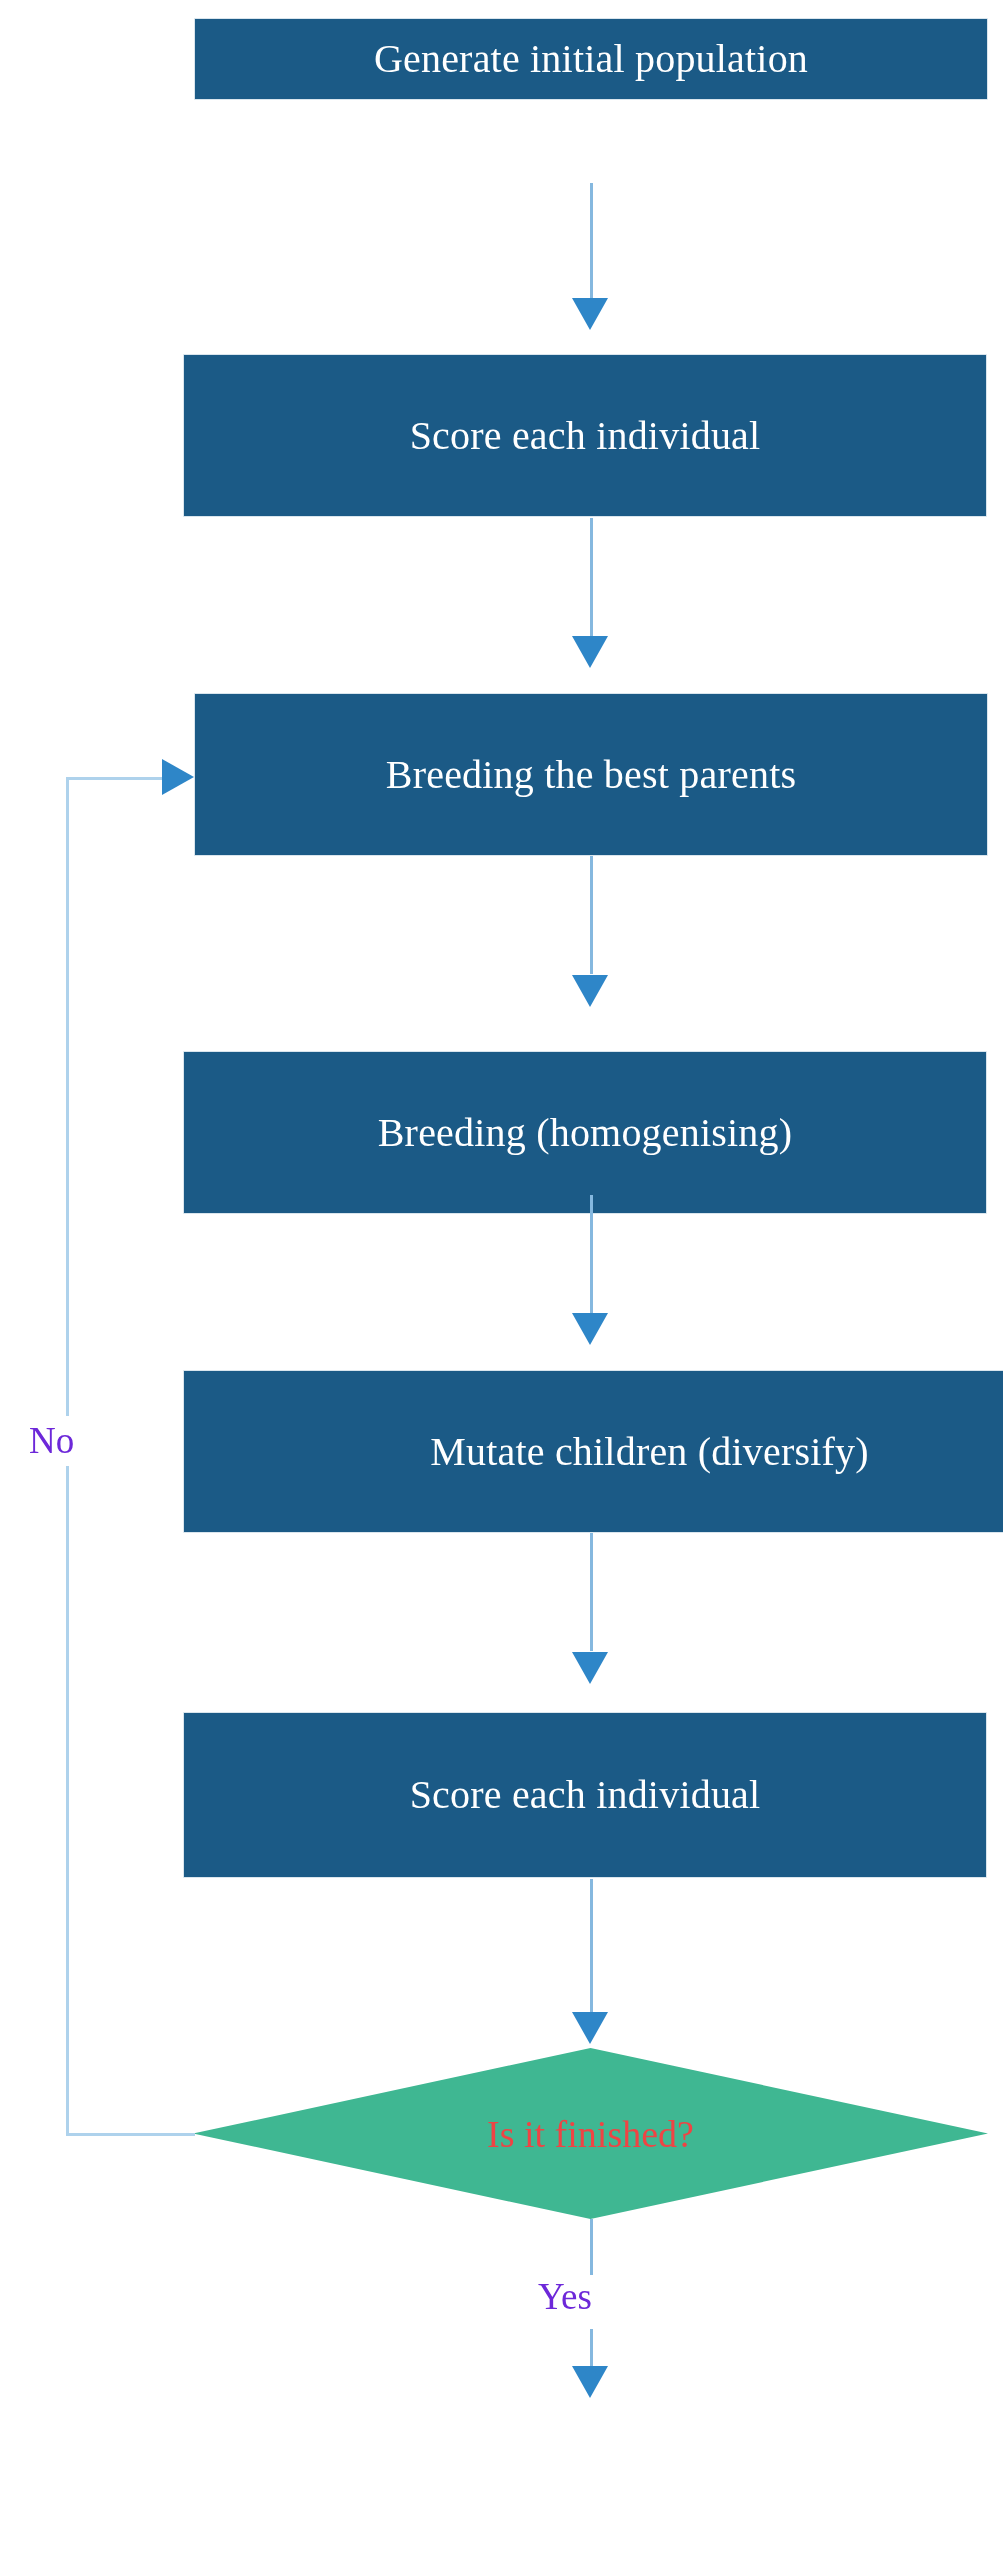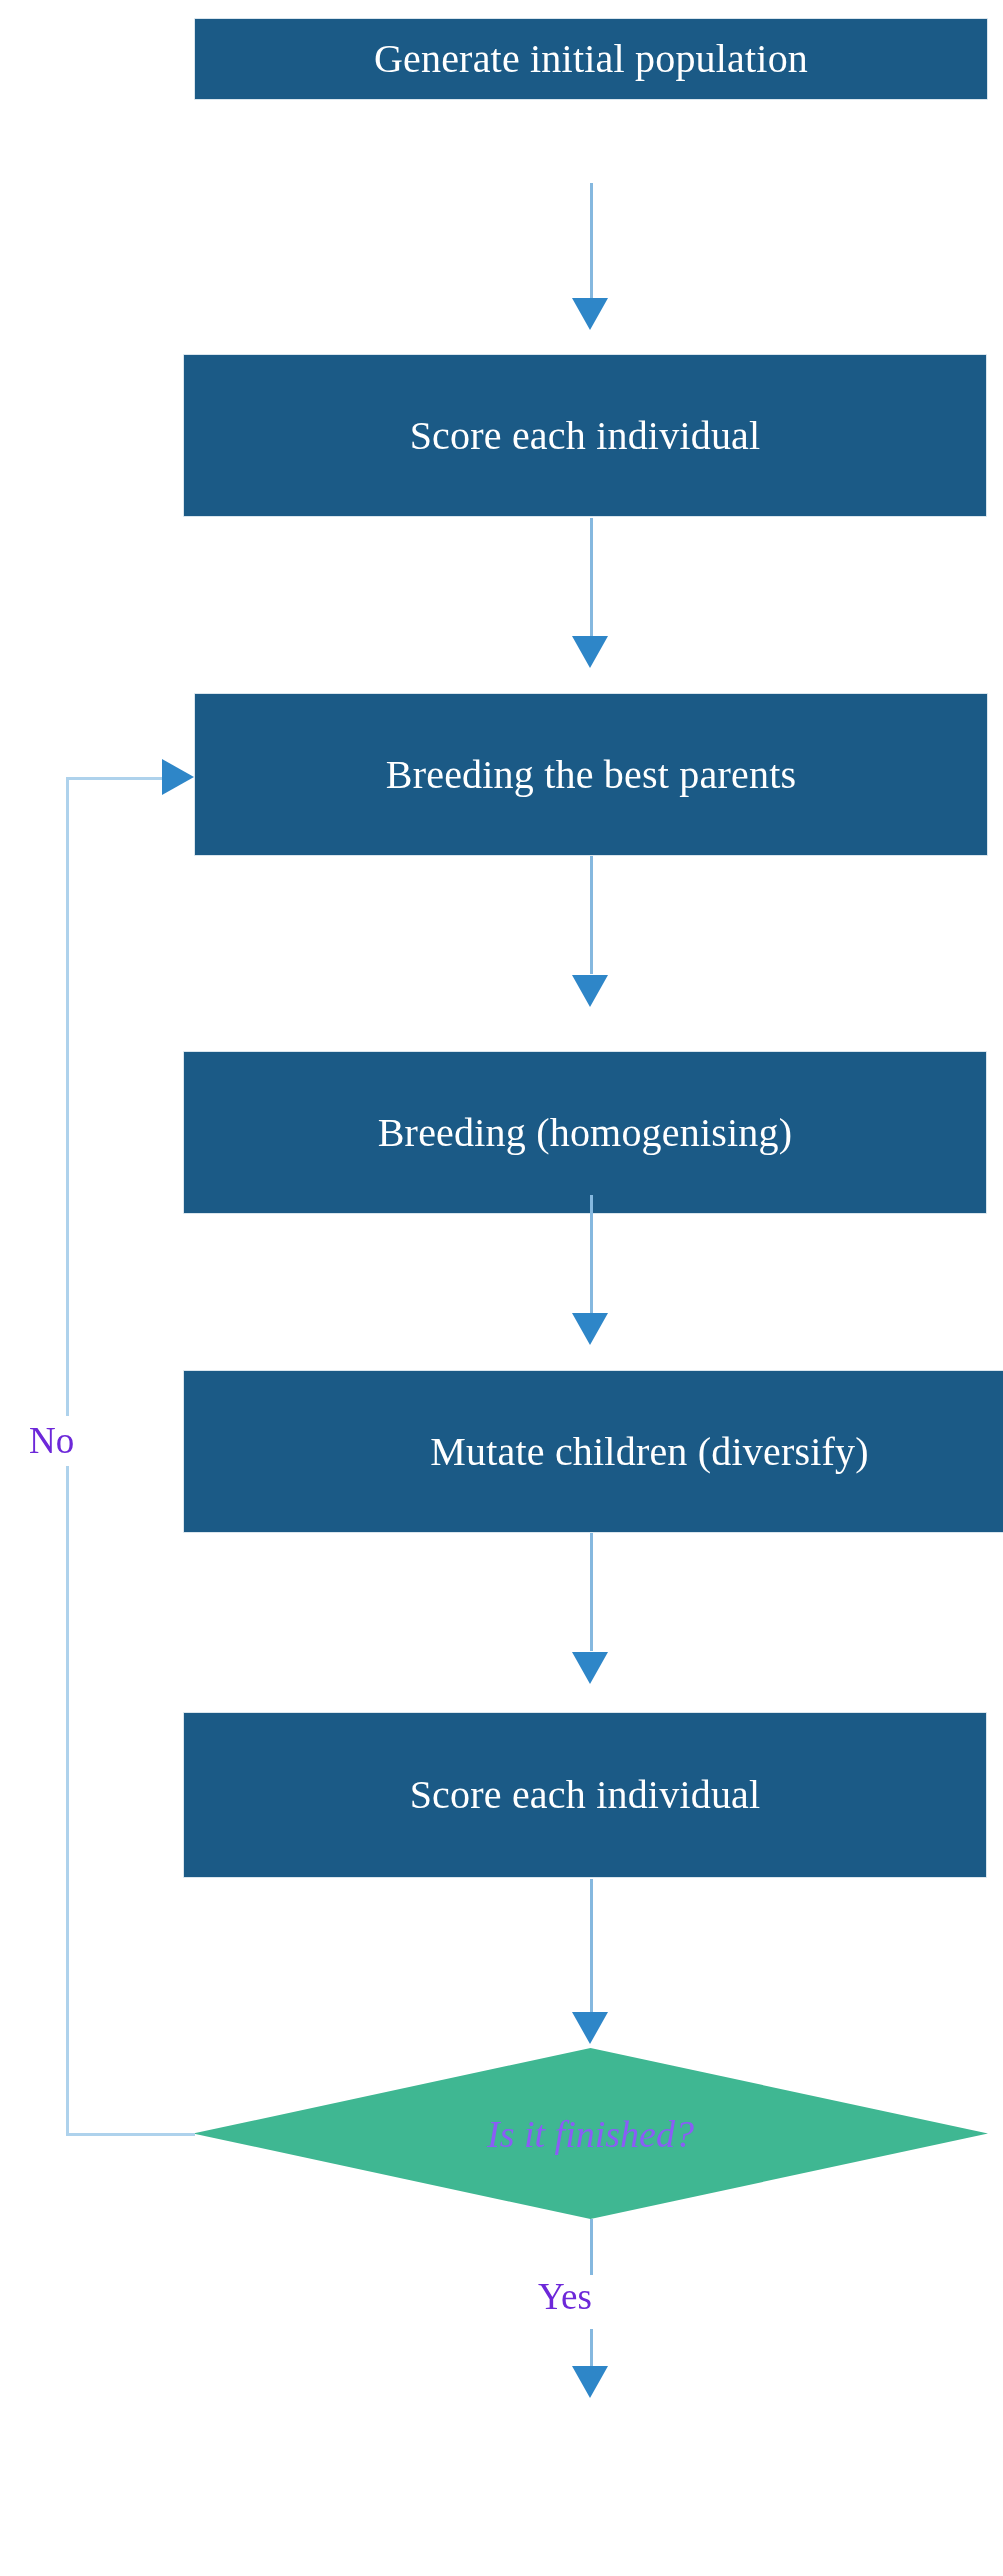--- a/index.html
+++ b/index.html
@@ -39,25 +39,24 @@
     justify-content: center;
   }
   .node-diamond-shape {
     position: absolute;
     inset: 0;
     background: #3fb792;
     clip-path: polygon(50% 0%, 100% 50%, 50% 100%, 0% 50%);
   }
   .node-diamond-label {
     position: relative;
-    color: #8b5cf6;
+    color: #ef4444;
     font-size: 38px;
     text-align: center;
     white-space: nowrap;
-    font-style: italic;
   }
   .conn-line-v {
     position: absolute;
     width: 2.5px;
     background: #85b8df;
   }
   .conn-line-h {
     position: absolute;
     height: 2.5px;
     background: #aed2ec;

